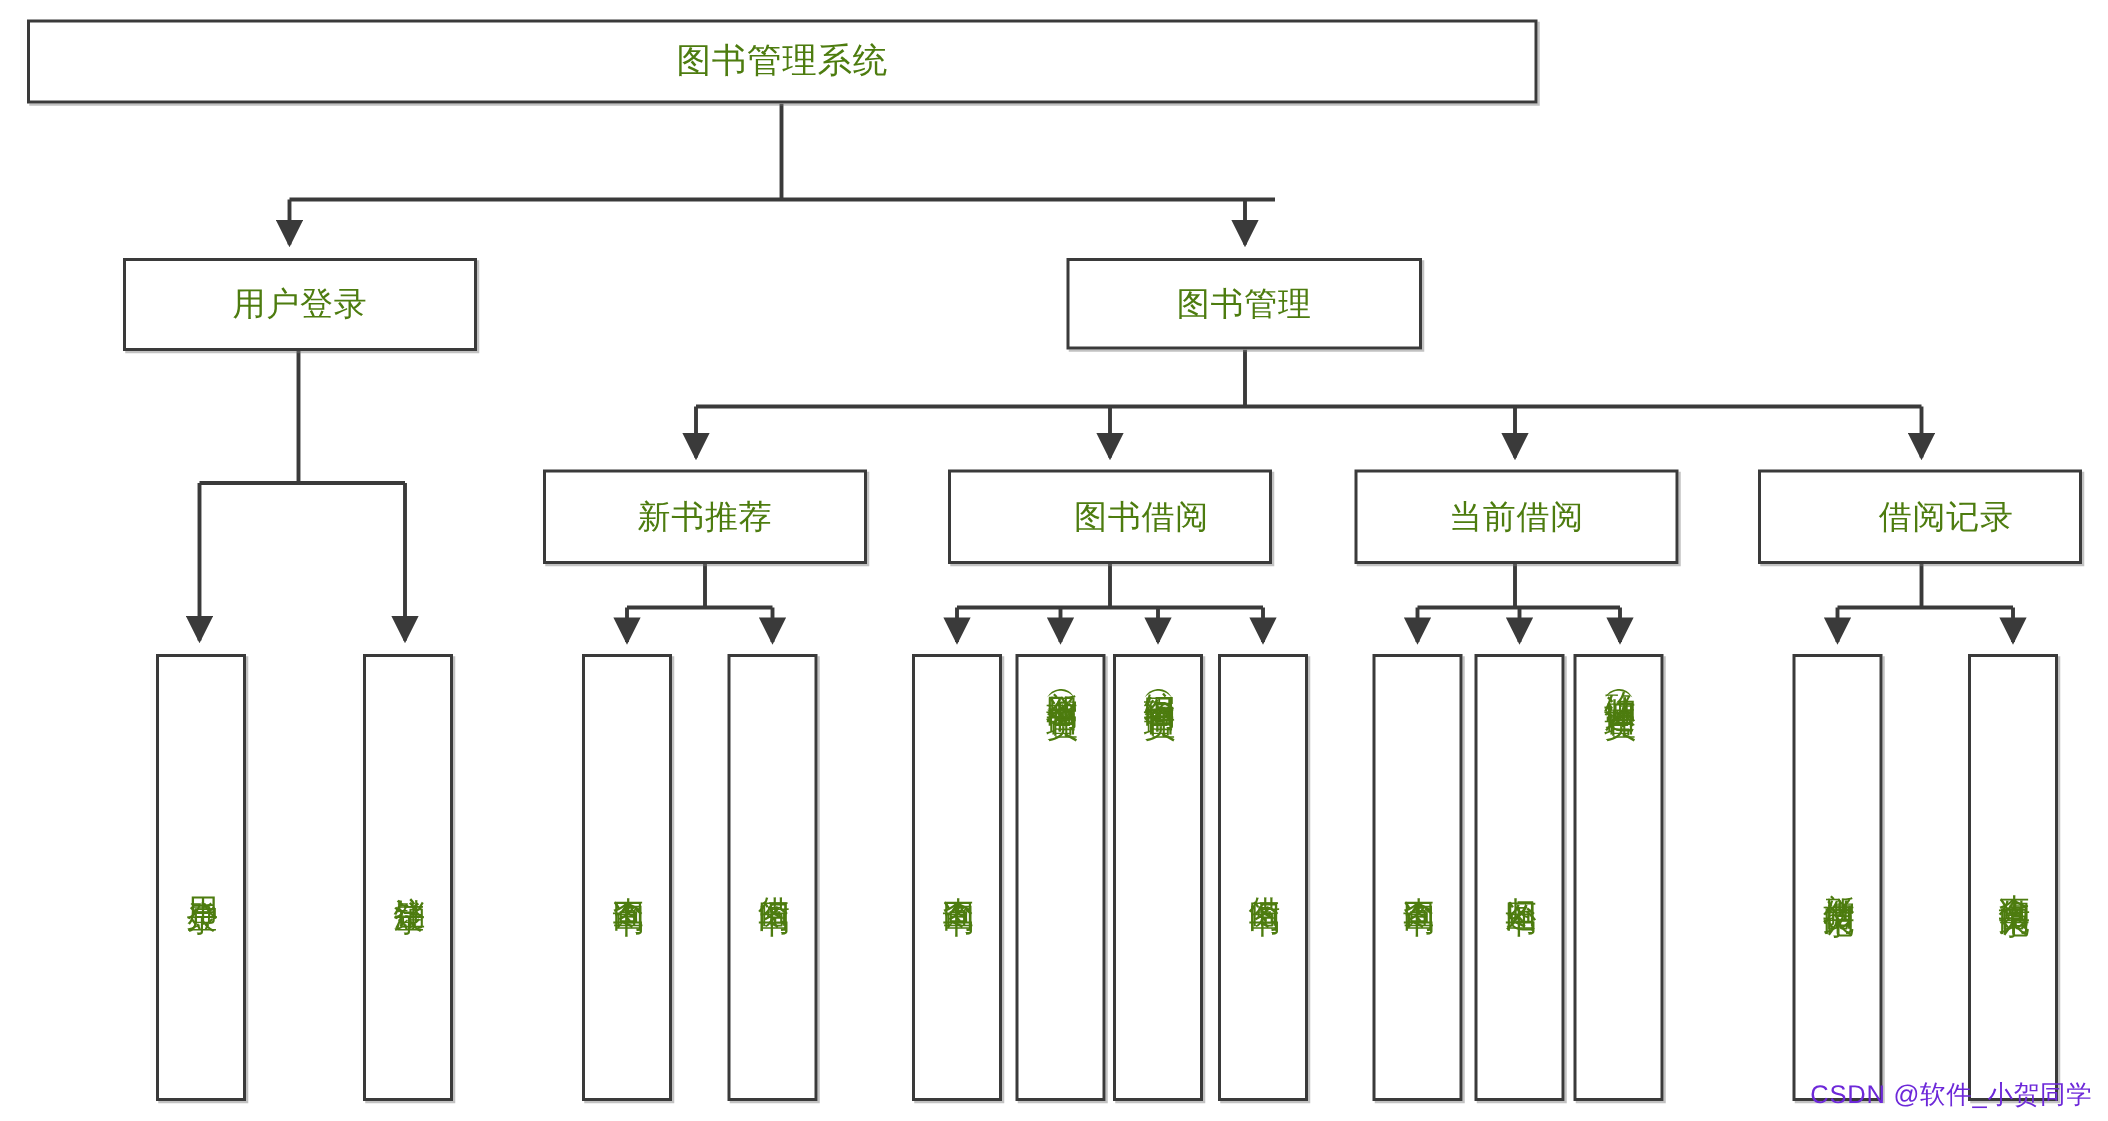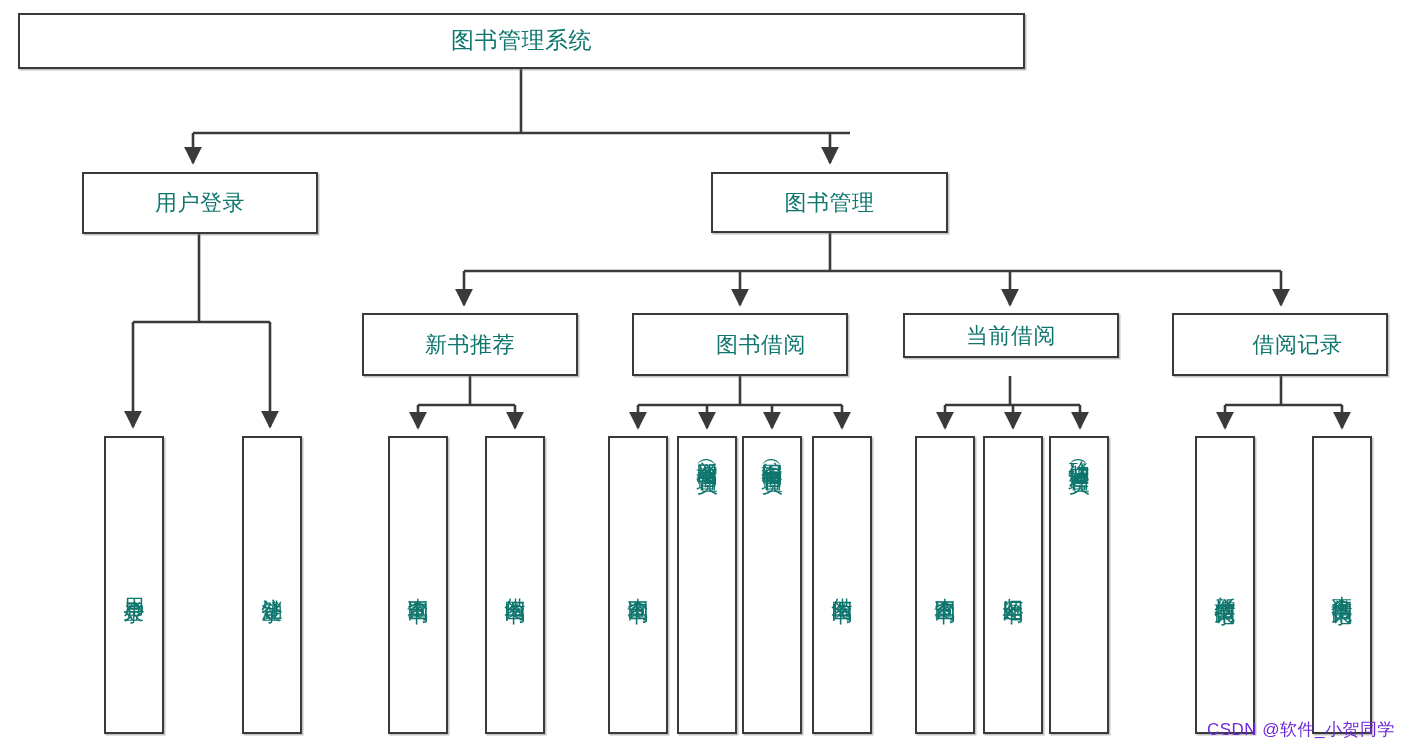--- a/index.html
+++ b/index.html
@@ -30,21 +30,21 @@
   
   .node {
     position: absolute;
     box-sizing: border-box;
     background: #ffffff;
     border: 2px solid #3a3a3a;
     box-shadow: 1.5px 1.5px 0 rgba(120,120,120,0.45);
     display: flex;
     align-items: center;
     justify-content: center;
-    color: #0f766e;
+    color: #4d7c0f;
   }
   .node .label {
     display: block;
     text-align: center;
     line-height: 1.18;
     white-space: nowrap;
   }
   
   .node.horiz .label {
     font-size: 22px;
@@ -156,21 +156,21 @@
   </div>
 
   <div class="node horiz" style="left:362px; top:313px; width:216px; height:63px;">
     <span class="label">新书推荐</span>
   </div>
 
   <div class="node horiz" style="left:632px; top:313px; width:216px; height:63px;padding-left:42px;">
     <span class="label">图书借阅</span>
   </div>
 
-  <div class="node horiz" style="left:903px; top:313px; width:216px; height:45px;">
+  <div class="node horiz" style="left:903px; top:313px; width:216px; height:63px;">
     <span class="label">当前借阅</span>
   </div>
 
   <div class="node horiz" style="left:1172px; top:313px; width:216px; height:63px;padding-left:35px;">
     <span class="label">借阅记录</span>
   </div>
 
   <div class="node vert mid" style="left:104px; top:436px; width:60px; height:298px;">
     <span class="label">用户登录</span>
   </div>

